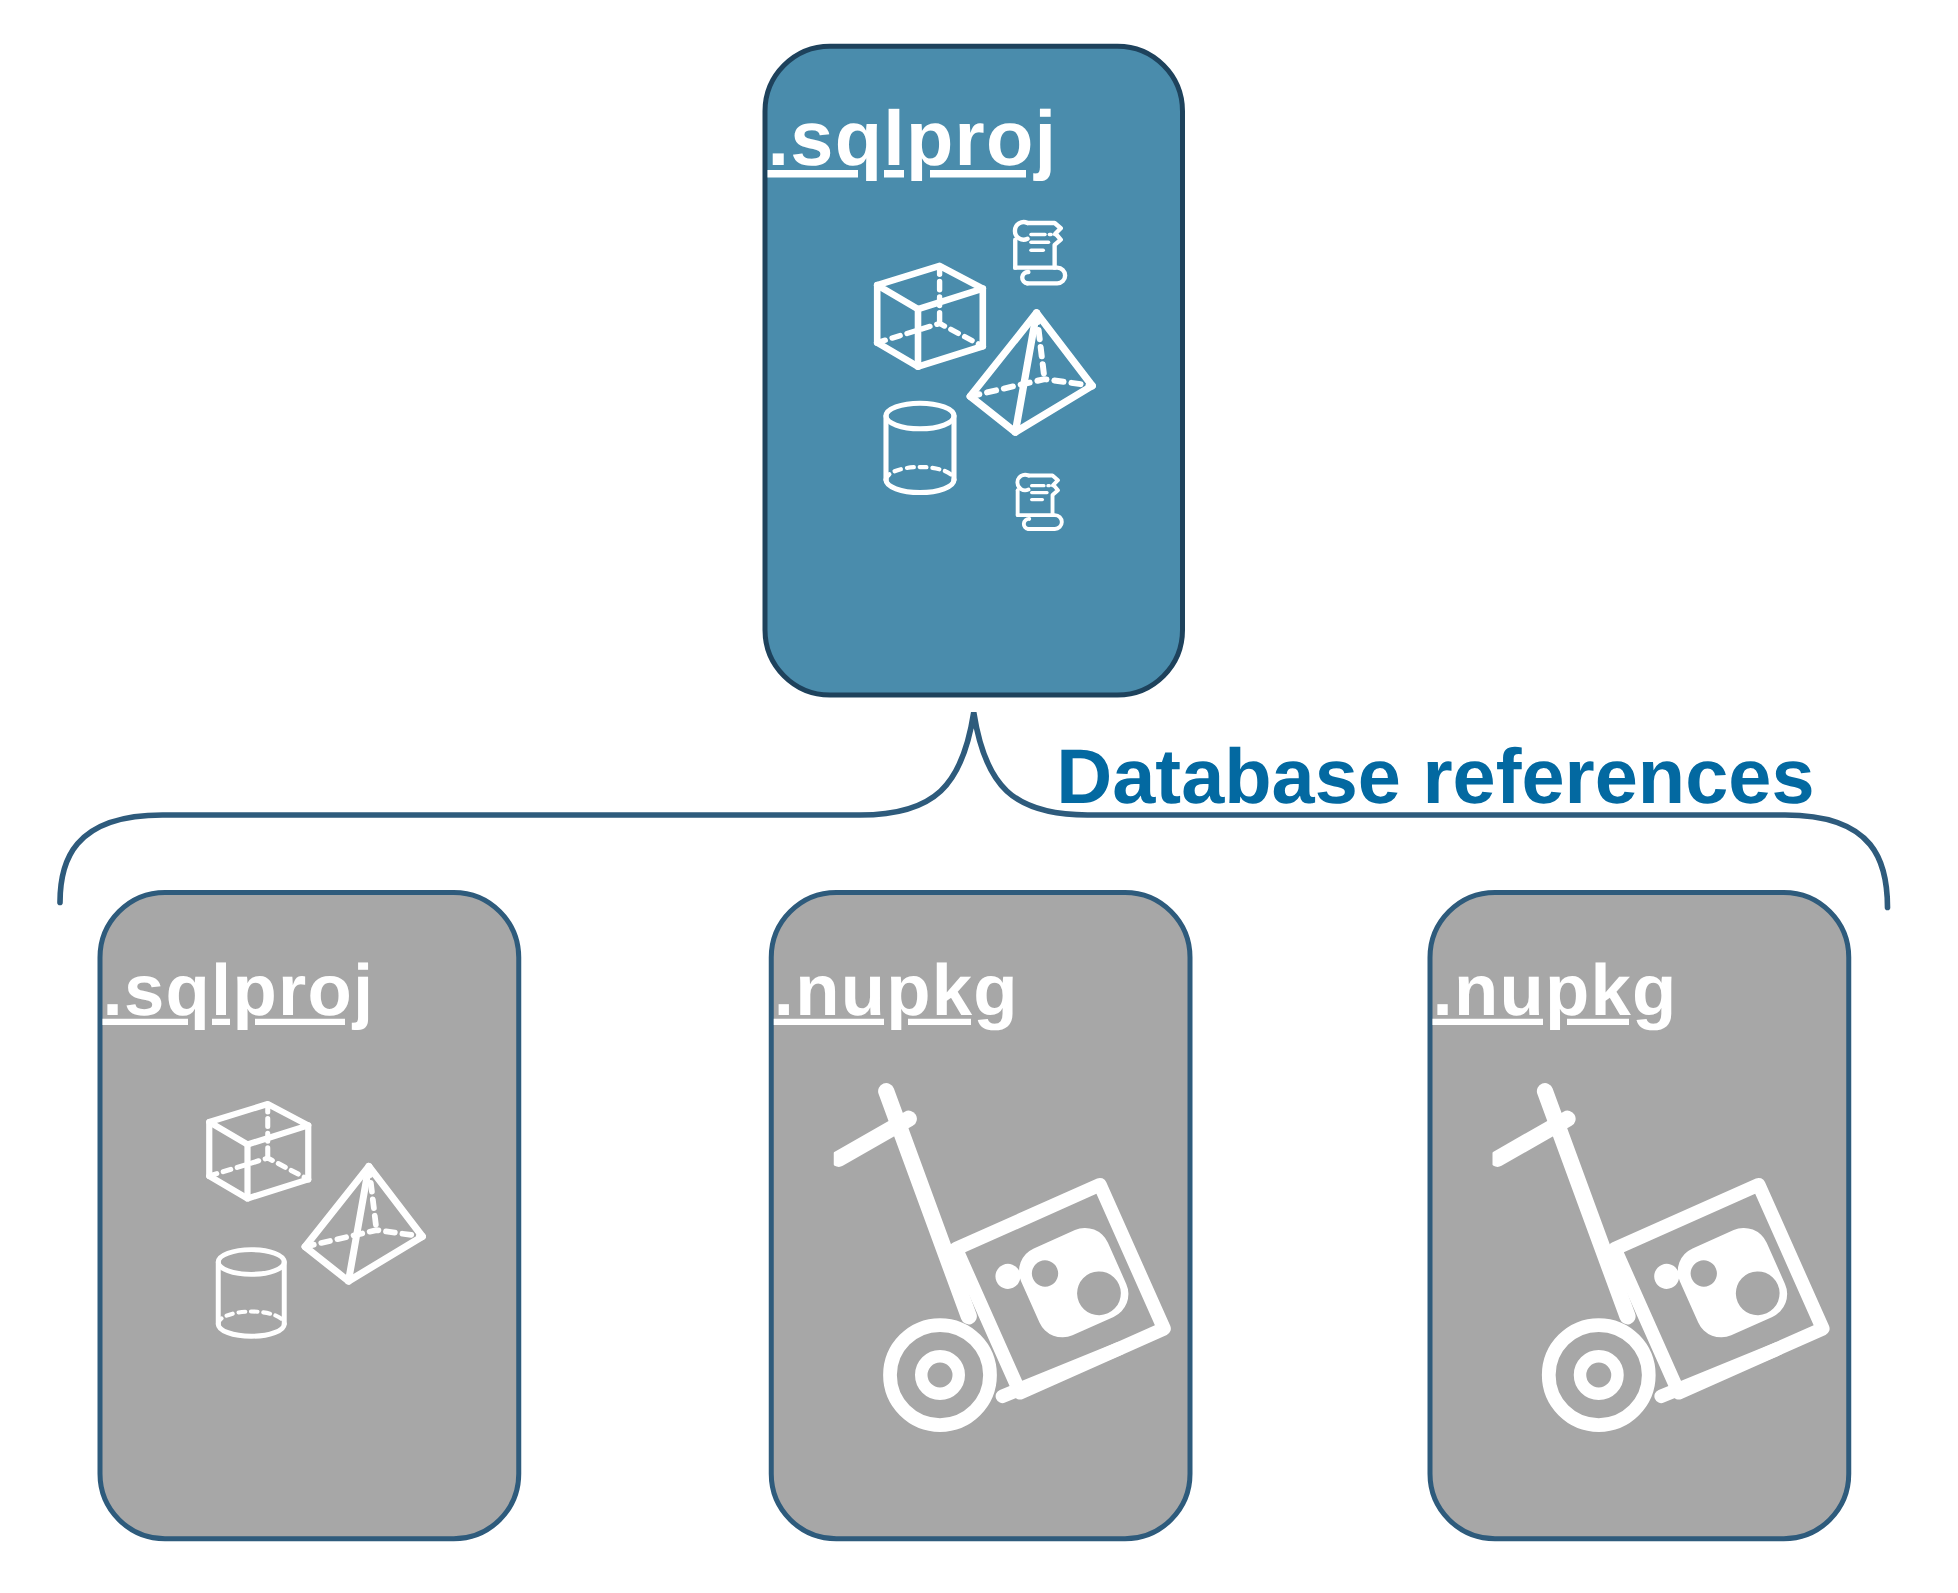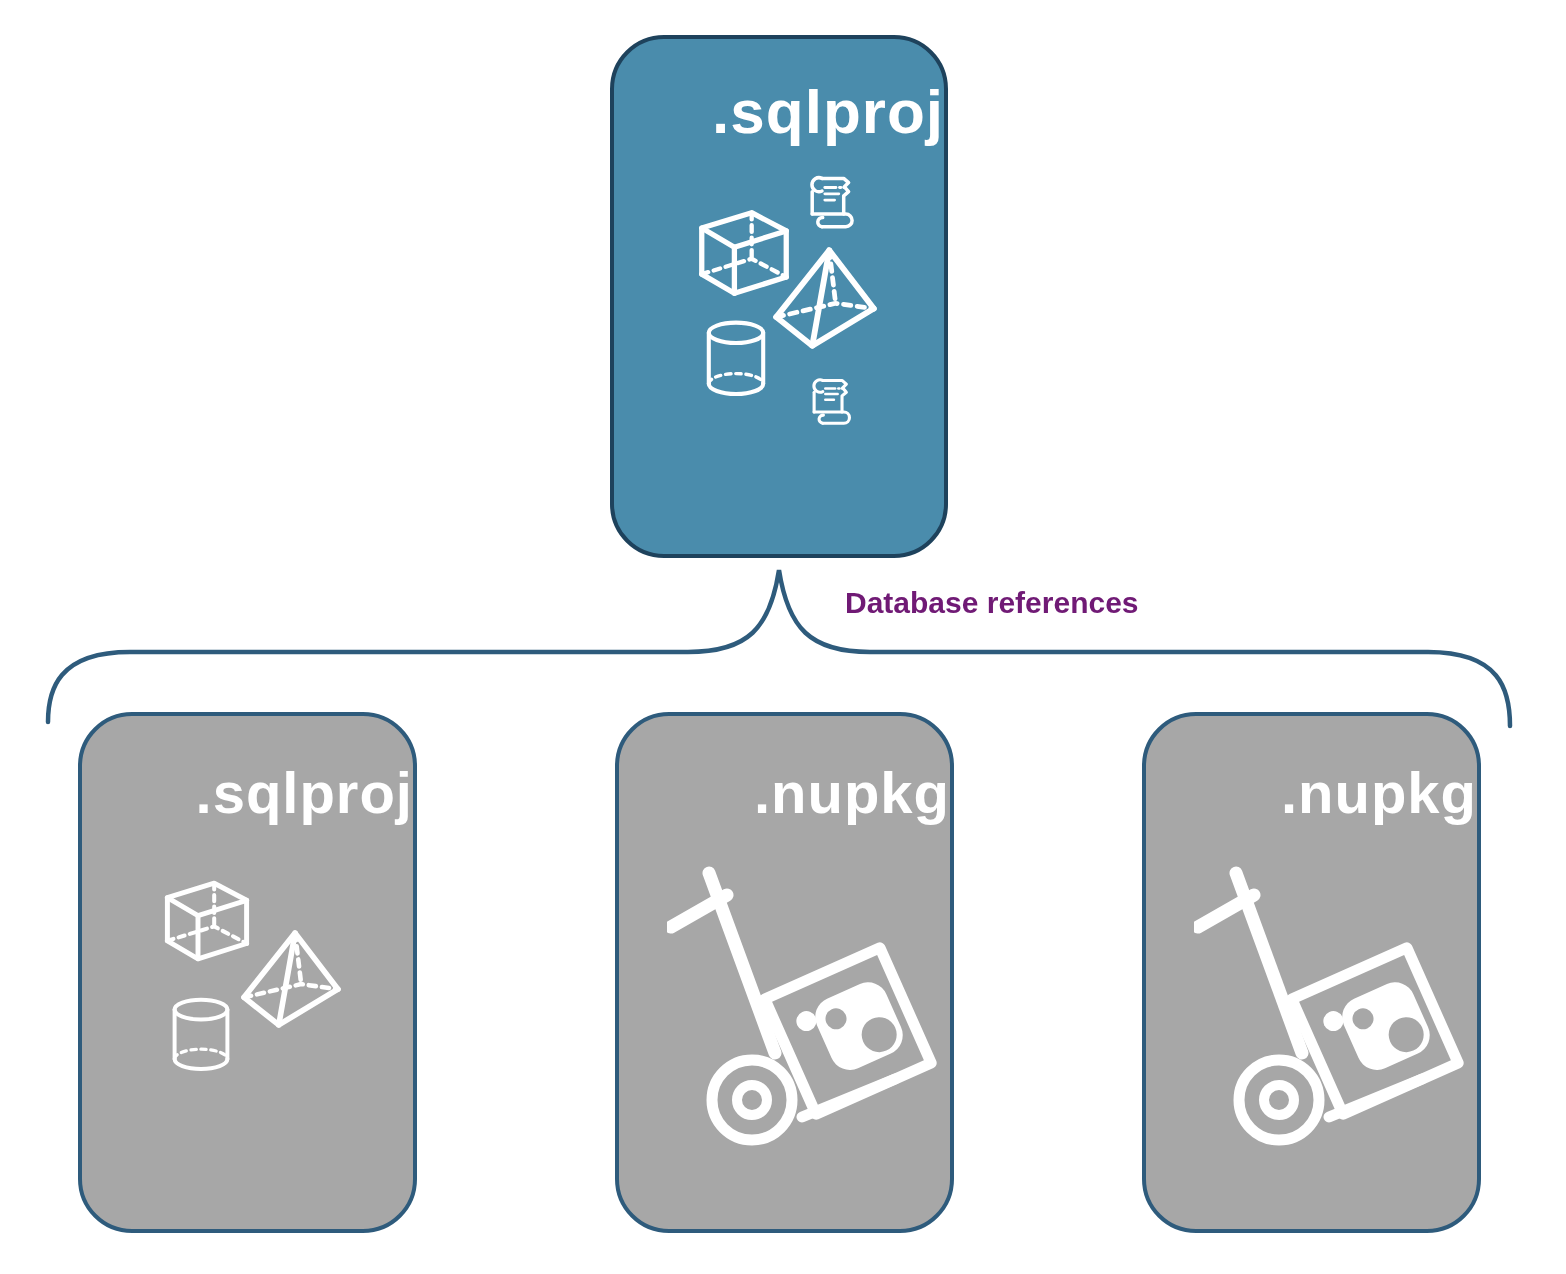--- a/index.html
+++ b/index.html
@@ -24,40 +24,41 @@
     background:#A7A7A7;
     border:4px solid #2E5B7C;
     top:712px;width:339px;height:521px;
   }
   .box.child.c0{left:78px;}
   .box.child.c1{left:615px;}
   .box.child.c2{left:1142px;}
   .box-title{
     position:absolute;
     left:0;right:0;top:42px;
-    text-align:right;
+    text-align:left;
     font-weight:bold;
     font-size:62px;
     line-height:1;
     color:#ffffff;
     letter-spacing:1px;
+    text-decoration:underline;
   }
   .box.child .box-title{font-size:58px;top:48px;}
   .icon{position:absolute;}
   svg{display:block;overflow:visible;}
   #brace-layer{
     position:absolute;left:0;top:0;width:1566px;height:1274px;
     pointer-events:none;
   }
   #relationship-label{
     position:absolute;
     left:845px;top:586px;
     font-weight:bold;
-    font-size:30px;
-    color:#701a75;
+    font-size:62px;
+    color:#0369a1;
     white-space:nowrap;
   }
 </style>
 </head>
 <body>
 
 <svg width="0" height="0" style="position:absolute" aria-hidden="true">
   <defs>
 
     <symbol id="sym-cube" viewBox="0 0 100 100">

